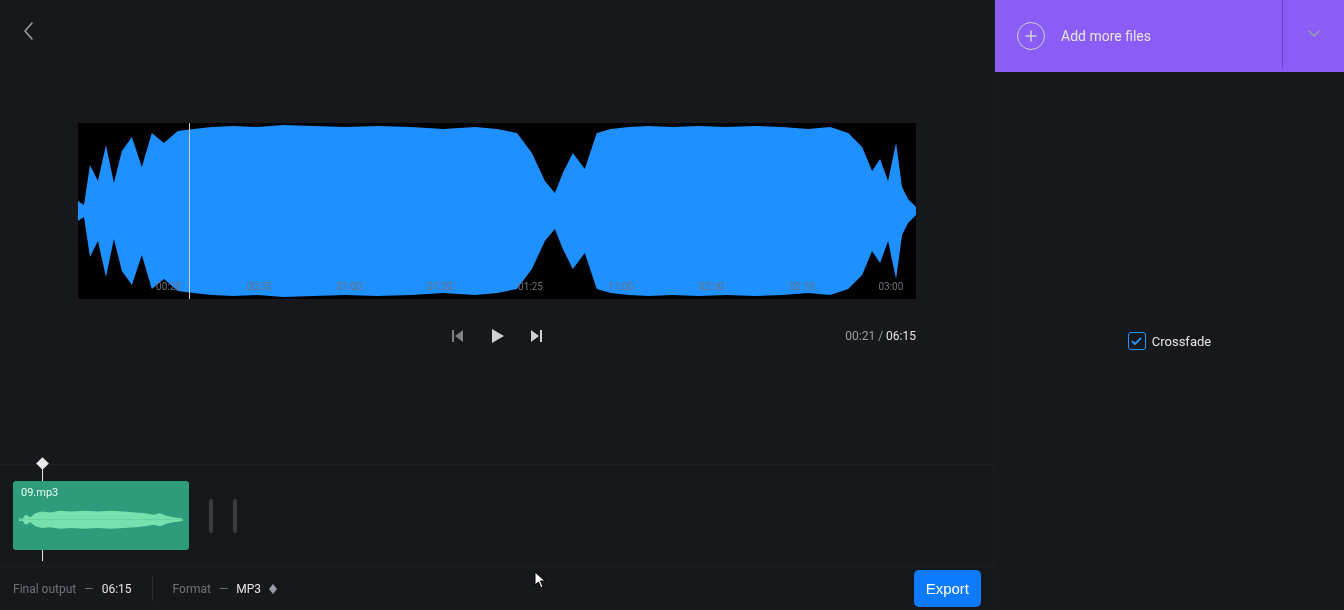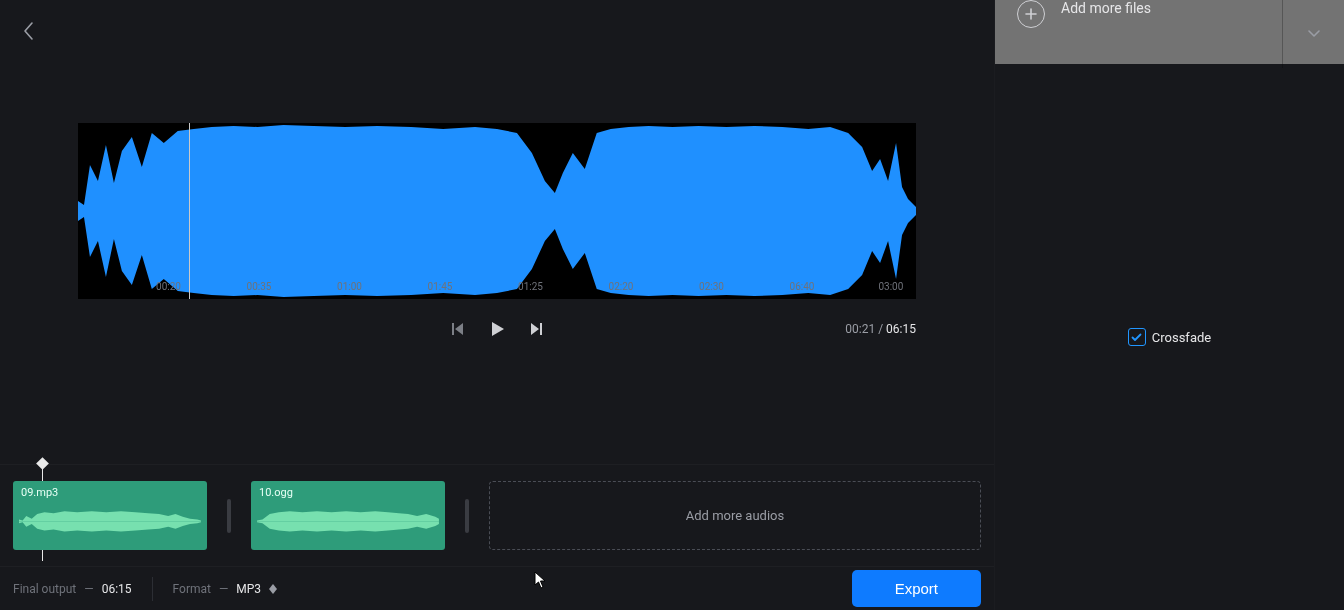--- a/index.html
+++ b/index.html
@@ -25,48 +25,48 @@
   .back{position:absolute;top:20px;left:22px;cursor:pointer;}
   .back svg{stroke:var(--text-dim);}
   
   .preview-zone{flex:1;padding:0 78px 0 78px;display:flex;flex-direction:column;justify-content:flex-start;}
   .wave-wrap{margin-top:123px;height:176px;background:#000;position:relative;overflow:hidden;}
   .wave-svg{position:absolute;inset:0;width:100%;height:100%;}
   .wave-ticks{position:absolute;bottom:6px;left:0;right:0;height:14px;font-size:10px;color:var(--text-dimmer);display:flex;align-items:center;}
   .wave-ticks span{position:absolute;transform:translateX(-50%);}
   .playhead{position:absolute;top:0;bottom:0;width:1px;background:#c9c9c9;left:13.2%;}
   
-  .transport{display:flex;align-items:center;justify-content:center;position:relative;margin-top:15px;height:30px;}
+  .transport{display:flex;align-items:center;justify-content:center;position:relative;margin-top:22px;height:30px;}
   .transport .controls{display:flex;align-items:center;gap:22px;}
   .transport .tc{position:absolute;right:0;font-size:12px;color:var(--text-dim);}
   .transport .tc .tot{color:var(--text);}
   .ctrl-btn{cursor:pointer;display:flex;align-items:center;justify-content:center;}
   .ctrl-btn svg{fill:#cfd0d4;}
   .ctrl-btn.dim svg{fill:#7c7f86;}
   
   .timeline{height:102px;background:var(--bg);border-top:1px solid rgba(255,255,255,0.03);position:relative;padding:16px 13px 16px 13px;display:flex;gap:20px;align-items:stretch;}
   .timeline .ruler-marker{position:absolute;top:-6px;left:38px;}
   .timeline .ruler-marker .line{position:absolute;top:6px;left:4px;width:1px;height:96px;background:#e9e9e9;}
   .timeline .ruler-marker .diamond{width:9px;height:9px;background:#e9e9e9;transform:rotate(45deg);}
-  .clip{width:194px;border-radius:3px;background:var(--clip-green);position:relative;overflow:hidden;cursor:pointer;}
+  .clip{width:176px;border-radius:3px;background:var(--clip-green);position:relative;overflow:hidden;cursor:pointer;}
   .clip .name{position:absolute;top:5px;left:8px;font-size:11px;color:#e7fff5;}
   .clip .mini{position:absolute;left:6px;right:6px;top:24px;bottom:8px;}
   .clip-sep{width:4px;border-radius:2px;background:#3a3c42;align-self:center;height:34px;}
   .drop{flex:1;border:1px dashed #4a4d55;border-radius:4px;display:flex;align-items:center;justify-content:center;color:var(--text-dim);font-size:13px;cursor:pointer;}
   
   .bottom{height:44px;display:flex;align-items:center;padding:0 13px;background:var(--bg);border-top:1px solid rgba(255,255,255,0.03);}
   .bottom .seg{font-size:12px;color:var(--text-dimmer);display:flex;align-items:center;gap:8px;}
   .bottom .seg .val{color:var(--text);}
   .bottom .divider{width:1px;height:24px;background:#2c2e34;margin:0 20px;}
   .bottom .fmt{display:flex;align-items:center;cursor:pointer;}
   .bottom .fmt .arrows{display:flex;flex-direction:column;line-height:0;}
   .bottom .fmt .arrows svg{fill:var(--text-dim);}
-  .export{margin-left:auto;background:var(--export);color:#fff;font-size:15px;font-weight:500;border:none;border-radius:5px;padding:10px 43px;cursor:pointer;}
-  
-  .side-header{height:64px;background:#737373;display:flex;align-items:flex-start;padding:0 22px;gap:16px;cursor:pointer;position:relative;}
+  .export{margin-left:auto;background:var(--export);color:#fff;font-size:15px;font-weight:500;border:none;border-radius:5px;padding:10px 12px;cursor:pointer;}
+  
+  .side-header{height:72px;background:#8b5cf6;display:flex;align-items:center;padding:0 22px;gap:16px;cursor:pointer;position:relative;}
   .side-header .plus{width:28px;height:28px;border:1.5px solid #cfd0d4;border-radius:50%;display:flex;align-items:center;justify-content:center;}
   .side-header .plus svg{stroke:#cfd0d4;}
   .side-header .label{font-size:14px;color:var(--text);}
   .side-header .expand{position:absolute;right:0;top:0;height:68px;width:62px;border-left:1px solid rgba(0,0,0,0.25);display:flex;align-items:center;justify-content:center;}
   .side-body{flex:1;display:flex;align-items:center;justify-content:center;}
   .crossfade{display:flex;align-items:center;gap:6px;cursor:pointer;}
   .crossfade .box{width:18px;height:18px;border:1.5px solid var(--accent-blue);border-radius:3px;display:flex;align-items:center;justify-content:center;}
   .crossfade .box svg{stroke:var(--accent-blue);}
   .crossfade .lbl{font-size:13px;color:var(--text);}
   .cursor-arrow{position:absolute;left:534px;top:571px;pointer-events:none;}
@@ -88,25 +88,25 @@
 
           <g fill="#1f90ff">
             <path d="M0 88 L0 78 L6 82 L12 42 L20 58 L28 22 L36 60 L44 28 L54 14 L64 44 L74 10 L86 20 L100 8 L116 6 L134 4 L156 3 L180 4 L206 2 L236 3 L268 4 L300 3 L334 4 L366 6 L398 4 L420 6 L440 10 L455 30 L468 58 L478 70 L486 50 L496 30 L508 46 L520 10 L534 6 L552 4 L572 3 L596 4 L622 3 L650 4 L678 3 L706 4 L732 6 L754 4 L772 10 L786 24 L796 48 L804 36 L812 58 L820 20 L826 64 L832 76 L838 82 L840 84 L840 88 Z"></path>
             <path d="M0 88 L0 98 L6 94 L12 134 L20 118 L28 154 L36 116 L44 148 L54 162 L64 132 L74 166 L86 156 L100 168 L116 170 L134 172 L156 173 L180 172 L206 174 L236 173 L268 172 L300 173 L334 172 L366 170 L398 172 L420 170 L440 166 L455 146 L468 118 L478 106 L486 126 L496 146 L508 130 L520 166 L534 170 L552 172 L572 173 L596 172 L622 173 L650 172 L678 173 L706 172 L732 170 L754 172 L772 166 L786 152 L796 128 L804 140 L812 118 L820 156 L826 112 L832 100 L838 94 L840 92 L840 88 Z"></path>
           </g>
         </svg>
         <div class="wave-ticks">
           <span style="left:10.8%">00:20</span>
           <span style="left:21.6%">00:35</span>
           <span style="left:32.4%">01:00</span>
-          <span style="left:43.2%">01:45</span>
+          <span style="left:43.2%">01:20</span>
           <span style="left:54.0%">01:25</span>
-          <span style="left:64.8%">02:20</span>
+          <span style="left:64.8%">11:00</span>
           <span style="left:75.6%">02:30</span>
-          <span style="left:86.4%">06:40</span>
+          <span style="left:86.4%">02:10</span>
           <span style="left:97.0%">03:00</span>
         </div>
         <div class="playhead"></div>
       </div>
 
       <div class="transport">
         <div class="controls">
           <div class="ctrl-btn dim">
             <svg width="16" height="16" viewBox="0 0 16 16">
                 <path d="M3 2h2v12H3zM14 2v12L6 8z"></path>
@@ -137,33 +137,21 @@
       <div class="clip">
         <div class="name">09.mp3</div>
         <svg class="mini" viewBox="0 0 200 36" preserveAspectRatio="none">
           <g fill="#77e0af">
             <path d="M0 18 L0 16 L4 17 L8 12 L14 15 L20 10 L28 8 L38 9 L50 7 L64 8 L80 7 L96 8 L112 7 L128 8 L142 9 L154 10 L164 12 L172 10 L180 13 L188 15 L196 16 L200 17 L200 18 Z"></path>
             <path d="M0 18 L0 20 L4 19 L8 24 L14 21 L20 26 L28 28 L38 27 L50 29 L64 28 L80 29 L96 28 L112 29 L128 28 L142 27 L154 26 L164 24 L172 26 L180 23 L188 21 L196 20 L200 19 L200 18 Z"></path>
           </g>
         </svg>
       </div>
       <div class="clip-sep"></div>
-      <div class="clip">
-        <div class="name">10.ogg</div>
-        <svg class="mini" viewBox="0 0 200 36" preserveAspectRatio="none">
-          <g fill="#77e0af">
-            <path d="M0 18 L0 17 L6 16 L14 10 L24 8 L36 7 L50 8 L66 7 L82 8 L98 7 L114 8 L130 7 L144 8 L156 9 L166 10 L176 12 L186 10 L196 13 L200 15 L200 18 Z"></path>
-            <path d="M0 18 L0 19 L6 20 L14 26 L24 28 L36 29 L50 28 L66 29 L82 28 L98 29 L114 28 L130 29 L144 28 L156 27 L166 26 L176 24 L186 26 L196 23 L200 21 L200 18 Z"></path>
-          </g>
-        </svg>
-      </div>
       <div class="clip-sep"></div>
-      <div class="drop">
-        <span>Add more audios</span>
-      </div>
     </div>
 
     <div class="bottom">
       <div class="seg">
         <span>Final output</span>
         <span>—</span>
         <span class="val">06:15</span>
       </div>
       <div class="divider"></div>
       <div class="seg fmt">

